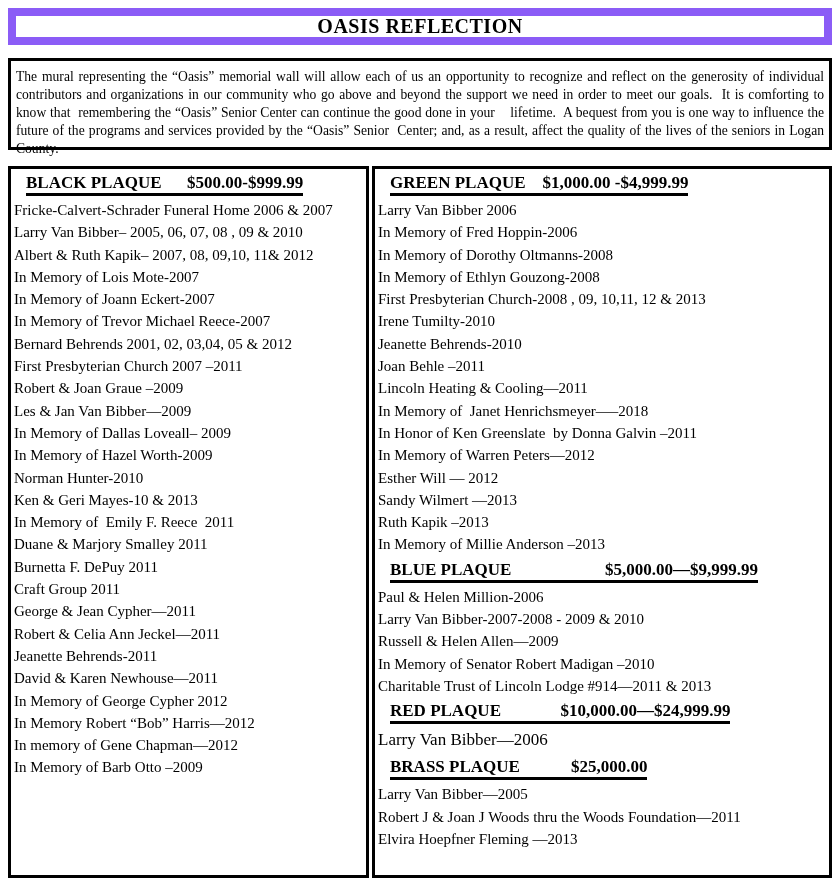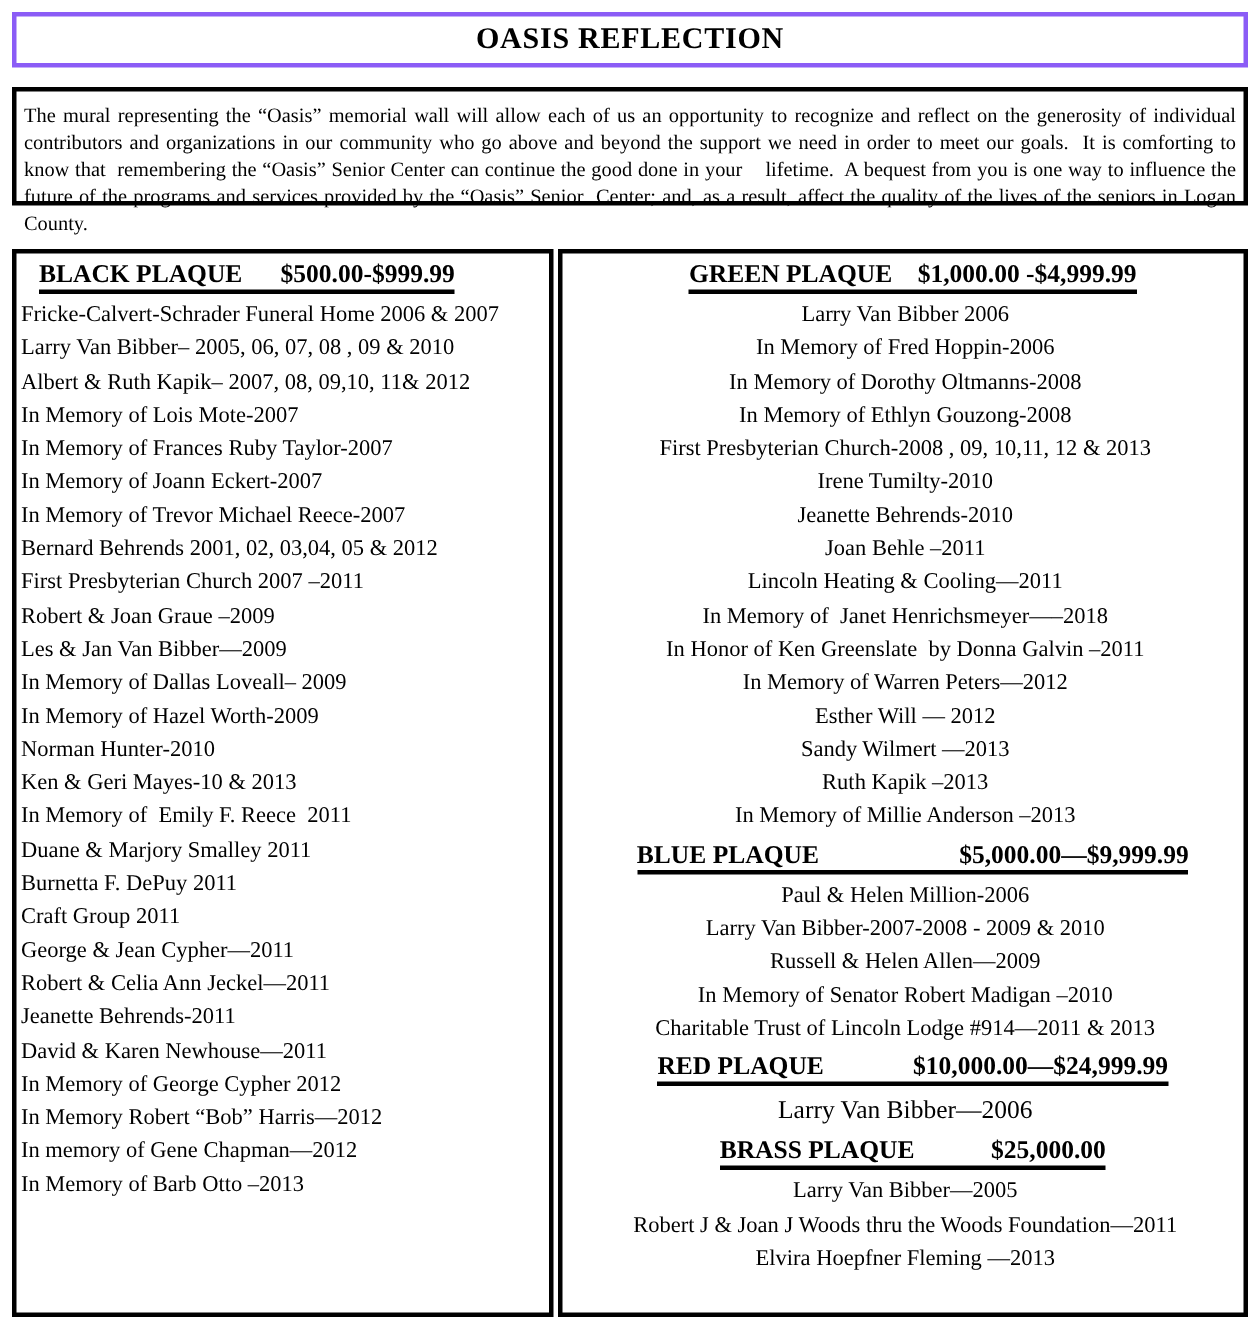--- a/index.html
+++ b/index.html
@@ -11,36 +11,36 @@
     color: #000000;
     font-family: "Liberation Serif", "DejaVu Serif", serif;
     overflow: hidden;
   }
 
   
   .title-box {
     position: absolute;
     left: 8px; top: 8px;
     width: 824px; height: 37px;
-    border: 3px solid #8b5cf6;
+    border: 8px solid #8b5cf6;
     box-sizing: border-box;
     display: flex; align-items: center; justify-content: center;
   }
   .page-title {
     font-size: 20px;
     font-weight: bold;
     letter-spacing: 0.5px;
     white-space: pre;
   }
 
   
   .intro-box {
     position: absolute;
     left: 8px; top: 58px;
-    width: 824px; height: 79px;
+    width: 824px; height: 92px;
     border: 3px solid #000;
     box-sizing: border-box;
     padding: 7px 5px 0 5px;
   }
   .intro-text {
     font-size: 13.6px;
     line-height: 18px;
     text-align: justify;
     white-space: pre-wrap;
   }
@@ -48,21 +48,21 @@
   
   .col {
     position: absolute;
     top: 166px; height: 712px;
     border: 3px solid #000;
     box-sizing: border-box;
     padding-top: 3px;
     overflow: hidden;
   }
   .col-left  { left: 8px;   width: 361px; }
-  .col-right { left: 372px; width: 460px; text-align: center; }
+  .col-right { left: 372px; width: 460px; }
 
   .section-header { margin: 1px 2px 3px 15px; }
   .section-header + .section-header,
   .entries + .section-header { margin-top: 4px; }
   .hdr {
     display: inline-block;
     font-size: 17px;
     font-weight: bold;
     line-height: 19px;
     white-space: pre;
@@ -96,21 +96,20 @@
 
   <div class="col col-left">
     <div class="section-header">
       <span class="hdr">BLACK PLAQUE      $500.00-$999.99</span>
     </div>
     <div class="entries">
         <div class="entry">Fricke-Calvert-Schrader Funeral Home 2006 &amp; 2007</div>
         <div class="entry">Larry Van Bibber– 2005, 06, 07, 08 , 09 &amp; 2010</div>
         <div class="entry">Albert &amp; Ruth Kapik– 2007, 08, 09,10, 11&amp; 2012</div>
         <div class="entry">In Memory of Lois Mote-2007</div>
-        <div class="entry">In Memory of Frances Ruby Taylor-2007</div>
         <div class="entry">In Memory of Joann Eckert-2007</div>
         <div class="entry">In Memory of Trevor Michael Reece-2007</div>
         <div class="entry">Bernard Behrends 2001, 02, 03,04, 05 &amp; 2012</div>
         <div class="entry">First Presbyterian Church 2007 –2011</div>
         <div class="entry">Robert &amp; Joan Graue –2009</div>
         <div class="entry">Les &amp; Jan Van Bibber—2009</div>
         <div class="entry">In Memory of Dallas Loveall– 2009</div>
         <div class="entry">In Memory of Hazel Worth-2009</div>
         <div class="entry">Norman Hunter-2010</div>
         <div class="entry">Ken &amp; Geri Mayes-10 &amp; 2013</div>
@@ -118,21 +117,21 @@
         <div class="entry">Duane &amp; Marjory Smalley 2011</div>
         <div class="entry">Burnetta F. DePuy 2011</div>
         <div class="entry">Craft Group 2011</div>
         <div class="entry">George &amp; Jean Cypher—2011</div>
         <div class="entry">Robert &amp; Celia Ann Jeckel—2011</div>
         <div class="entry">Jeanette Behrends-2011</div>
         <div class="entry">David &amp; Karen Newhouse—2011</div>
         <div class="entry">In Memory of George Cypher 2012</div>
         <div class="entry">In Memory Robert “Bob” Harris—2012</div>
         <div class="entry">In memory of Gene Chapman—2012</div>
-        <div class="entry">In Memory of Barb Otto –2013</div>
+        <div class="entry">In Memory of Barb Otto –2009</div>
       </div>
   </div>
 
   <div class="col col-right">
     <div class="section-header">
       <span class="hdr">GREEN PLAQUE    $1,000.00 -$4,999.99</span>
     </div>
     <div class="entries">
         <div class="entry">Larry Van Bibber 2006</div>
         <div class="entry">In Memory of Fred Hoppin-2006</div>

